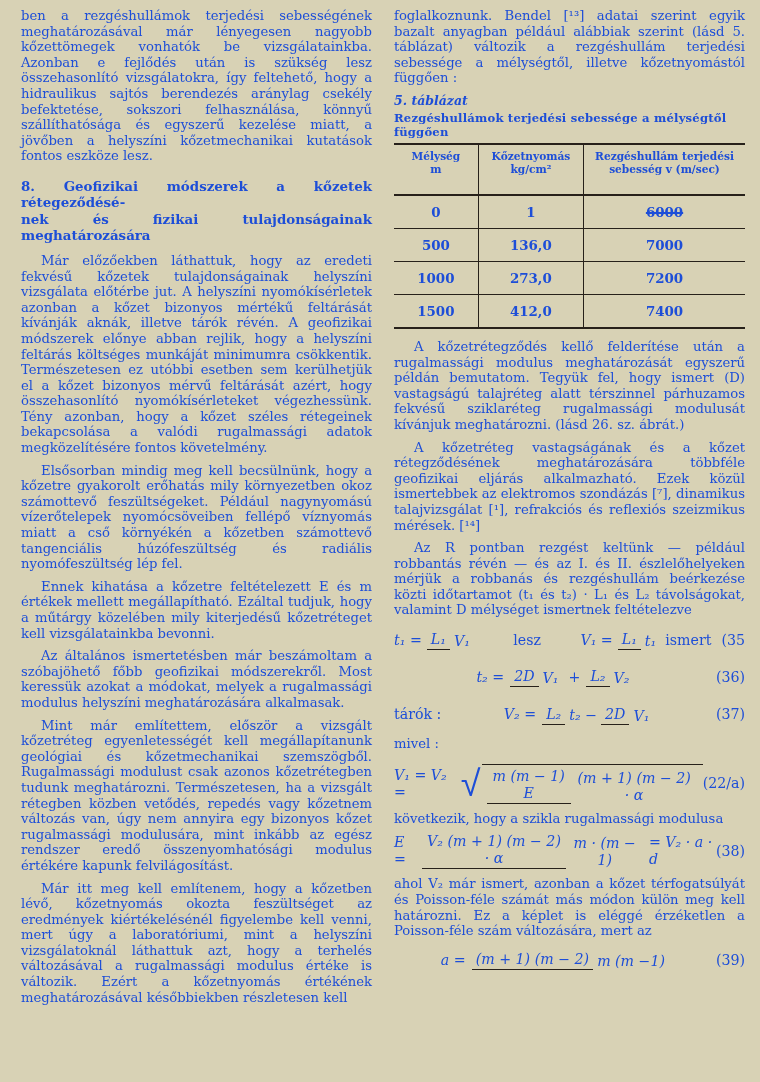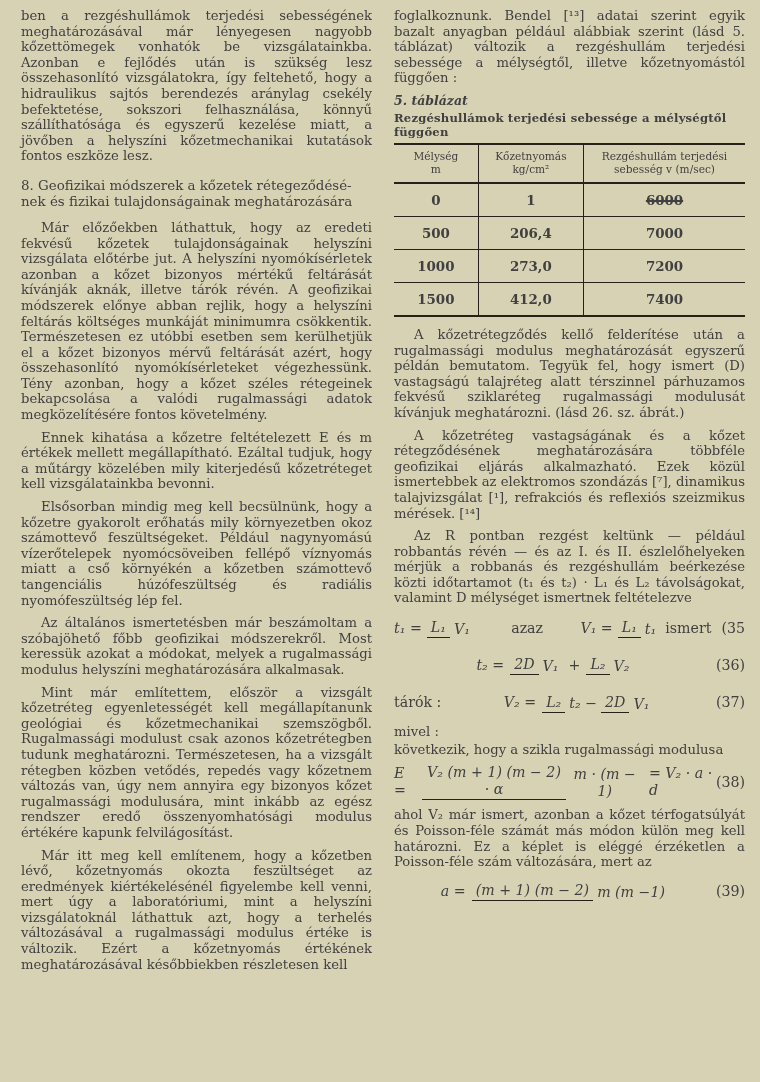--- a/index.html
+++ b/index.html
@@ -5,43 +5,43 @@
   html,body{margin:0;padding:0;background:#b9b29a;}
   .page{
     position:relative;
     width:760px;height:1082px;
     background:#d8d2b5;
     box-sizing:border-box;
     padding:8px 15px 0 21px;
     display:flex;gap:22px;
     overflow:hidden;
     font-family:"DejaVu Serif","Liberation Serif",serif;
-    color:#404040;
+    color:#1d4ed8;
   }
   .col{width:351px;box-sizing:border-box;}
   .para{
     font-size:13.2px;line-height:15.6px;
     text-align:justify;margin:0 0 7px 0;
   }
   .indent{text-indent:20px;}
   .heading{
-    font-size:13.4px;line-height:16.5px;font-weight:normal;
+    font-size:13.4px;line-height:16.5px;font-weight:bold;
     margin:14px 0 9px 0;text-align:justify;
   }
   
   .tbl-caption{font-size:12.5px;font-style:italic;font-weight:bold;margin:2px 2px 3px 0;}
   .tbl-title{font-size:11.6px;font-weight:bold;letter-spacing:.2px;margin:0 0 4px 0;}
   table.data{
     width:100%;border-collapse:collapse;
     border-top:2.4px solid #27211a;border-bottom:2px solid #27211a;
     margin:0 0 10px 0;
   }
   table.data th{
-    font-size:10.6px;font-weight:normal;line-height:13px;
-    padding:5px 2px 6px;border-bottom:2.2px solid #27211a;
+    font-size:10.6px;font-weight:bold;line-height:13px;
+    padding:5px 2px 18px;border-bottom:2.2px solid #27211a;
   }
   table.data td{
     font-size:13.4px;font-weight:bold;text-align:center;
     padding:8px 2px;border-bottom:1.6px solid #27211a;
   }
   table.data tr:last-child td{border-bottom:none;}
   table.data th.vline,table.data td.vline{border-right:1.6px solid #27211a;}
   .struck{text-decoration:line-through;text-decoration-thickness:1.5px;}
   
   .eq-line{
@@ -64,22 +64,22 @@
 </style>
 </head>
 <body>
 
 <div class="page">
 
   <div class="col">
     <p class="para">ben a rezgéshullámok terjedési sebességének meghatározásával már lényegesen nagyobb kőzettömegek vonhatók be vizsgálatainkba. Azonban e fejlődés után is szükség lesz összehasonlító vizsgálatokra, így feltehető, hogy a hidraulikus sajtós berendezés aránylag csekély befektetése, sokszori felhasználása, könnyű szállíthatósága és egyszerű kezelése miatt, a jövőben a helyszíni kőzetmechanikai kutatások fontos eszköze lesz.</p>
     <h3 class="heading"><span>8. Geofizikai módszerek a kőzetek rétegeződésé-</span><br><span>nek és fizikai tulajdonságainak meghatározására</span></h3>
     <p class="para indent">Már előzőekben láthattuk, hogy az eredeti fekvésű kőzetek tulajdonságainak helyszíni vizsgálata előtérbe jut. A helyszíni nyomókísérletek azonban a kőzet bizonyos mértékű feltárását kívánják aknák, illetve tárók révén. A geofizikai módszerek előnye abban rejlik, hogy a helyszíni feltárás költséges munkáját minimumra csökkentik. Természetesen ez utóbbi esetben sem kerülhetjük el a kőzet bizonyos mérvű feltárását azért, hogy összehasonlító nyomókísérleteket végezhessünk. Tény azonban, hogy a kőzet széles rétegeinek bekapcsolása a valódi rugalmassági adatok megközelítésére fontos követelmény.</p>
+    <p class="para indent">Elsősorban mindig meg kell becsülnünk, hogy a kőzetre gyakorolt erőhatás mily környezetben okoz számottevő feszültségeket. Például nagynyomású vízerőtelepek nyomócsöveiben fellépő víznyomás miatt a cső környékén a kőzetben számottevő tangenciális húzófeszültség és radiális nyomófeszültség lép fel.</p>
     <p class="para indent">Ennek kihatása a kőzetre feltételezett E és m értékek mellett megállapítható. Ezáltal tudjuk, hogy a műtárgy közelében mily kiterjedésű kőzetréteget kell vizsgálatainkba bevonni.</p>
-    <p class="para indent">Elsősorban mindig meg kell becsülnünk, hogy a kőzetre gyakorolt erőhatás mily környezetben okoz számottevő feszültségeket. Például nagynyomású vízerőtelepek nyomócsöveiben fellépő víznyomás miatt a cső környékén a kőzetben számottevő tangenciális húzófeszültség és radiális nyomófeszültség lép fel.</p>
     <p class="para indent">Az általános ismertetésben már beszámoltam a szóbajöhető főbb geofizikai módszerekről. Most keressük azokat a módokat, melyek a rugalmassági modulus helyszíni meghatározására alkalmasak.</p>
     <p class="para indent">Mint már említettem, először a vizsgált kőzetréteg egyenletességét kell megállapítanunk geológiai és kőzetmechanikai szemszögből. Rugalmassági modulust csak azonos kőzetrétegben tudunk meghatározni. Természetesen, ha a vizsgált rétegben közben vetődés, repedés vagy kőzetnem változás van, úgy nem annyira egy bizonyos kőzet rugalmassági modulusára, mint inkább az egész rendszer eredő összenyomhatósági modulus értékére kapunk felvilágosítást.</p>
     <p class="para indent">Már itt meg kell említenem, hogy a kőzetben lévő, kőzetnyomás okozta feszültséget az eredmények kiértékelésénél figyelembe kell venni, mert úgy a laboratóriumi, mint a helyszíni vizsgálatoknál láthattuk azt, hogy a terhelés változásával a rugalmassági modulus értéke is változik. Ezért a kőzetnyomás értékének meghatározásával későbbiekben részletesen kell</p>
   </div>
 
   <div class="col">
     <p class="para">foglalkoznunk. Bendel [¹³] adatai szerint egyik bazalt anyagban például alábbiak szerint (lásd 5. táblázat) változik a rezgéshullám terjedési sebessége a mélységtől, illetve kőzetnyomástól függően :</p>
 
     <div class="tbl-caption">5. táblázat</div>
     <div class="tbl-title">Rezgéshullámok terjedési sebessége a mélységtől függően</div>
@@ -93,21 +93,21 @@
         </tr>
       </thead>
       <tbody>
         <tr>
           <td class="vline">0</td>
           <td class="vline">1</td>
           <td class="struck">6000</td>
         </tr>
         <tr>
           <td class="vline">500</td>
-          <td class="vline">206,4</td>
+          <td class="vline">136,0</td>
           <td>7000</td>
         </tr>
         <tr>
           <td class="vline">1000</td>
           <td class="vline">273,0</td>
           <td>7200</td>
         </tr>
         <tr>
           <td class="vline">1500</td>
           <td class="vline">412,0</td>
@@ -122,21 +122,21 @@
 
     <div class="eq-line">
       <div class="eq-spread">
         <span class="grp math">
           <span>t₁ =</span>
           <span class="frac">
               <span class="fn">L₁</span>
               <span class="fd">V₁</span>
             </span>
         </span>
-        <span class="up">azaz</span>
+        <span class="up">lesz</span>
         <span class="grp math">
           <span>V₁ =</span>
           <span class="frac">
               <span class="fn">L₁</span>
               <span class="fd">t₁</span>
             </span>
           <span class="up">ismert</span>
         </span>
       </div>
       <span class="eq-label">(35</span>
@@ -169,22 +169,35 @@
             <span class="frac">
                 <span class="fn">2D</span>
                 <span class="fd">V₁</span>
               </span>
           </span>
         </span>
       </div>
       <span class="eq-label">(37)</span>
     </div>
 
-    <p class="para" style="margin-bottom:2px;">mivel :</p>
-
+    <p class="para" style="margin-bottom:12px;">mivel :</p>
+
+    <div class="eq-line">
+      <div class="eq-main math">
+        <span>V₁ = V₂ =</span>
+        <span class="rad">√</span>
+        <span class="radicand">
+          <span class="frac">
+              <span class="fn">m (m − 1) E</span>
+              <span class="fd">(m + 1) (m − 2) · α</span>
+            </span>
+        </span>
+      </div>
+      <span class="eq-label">(22/a)</span>
+    </div>
 
     <p class="para">következik, hogy a szikla rugalmassági modulusa</p>
 
     <div class="eq-line">
       <div class="eq-main math" style="gap:5px;">
         <span>E =</span>
         <span class="frac">
             <span class="fn">V₂ (m + 1) (m − 2) · α</span>
             <span class="fd">m · (m − 1)</span>
           </span>

